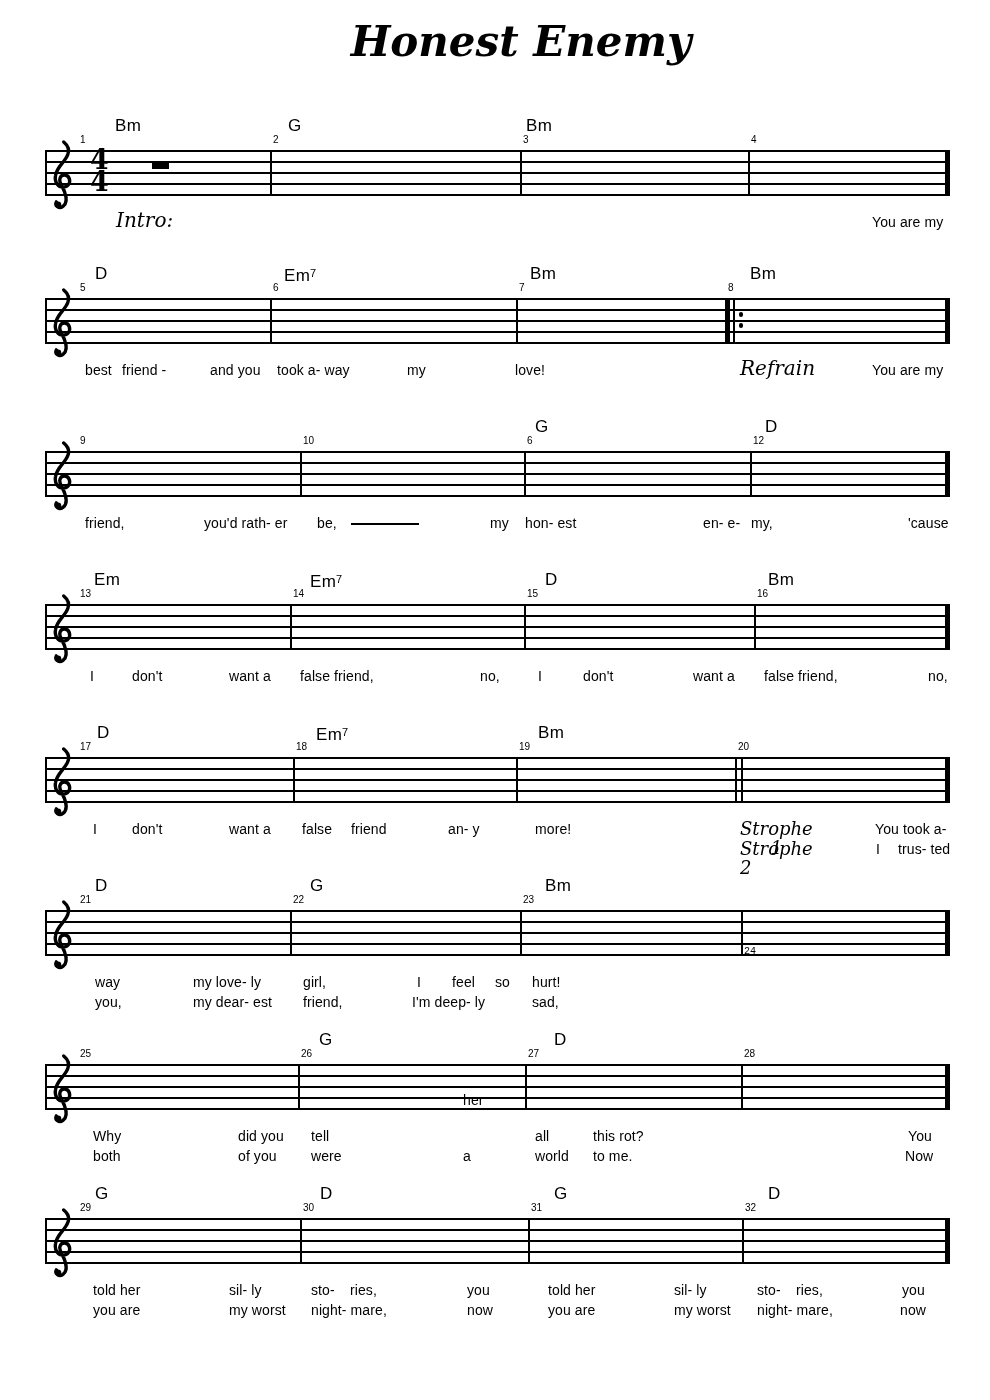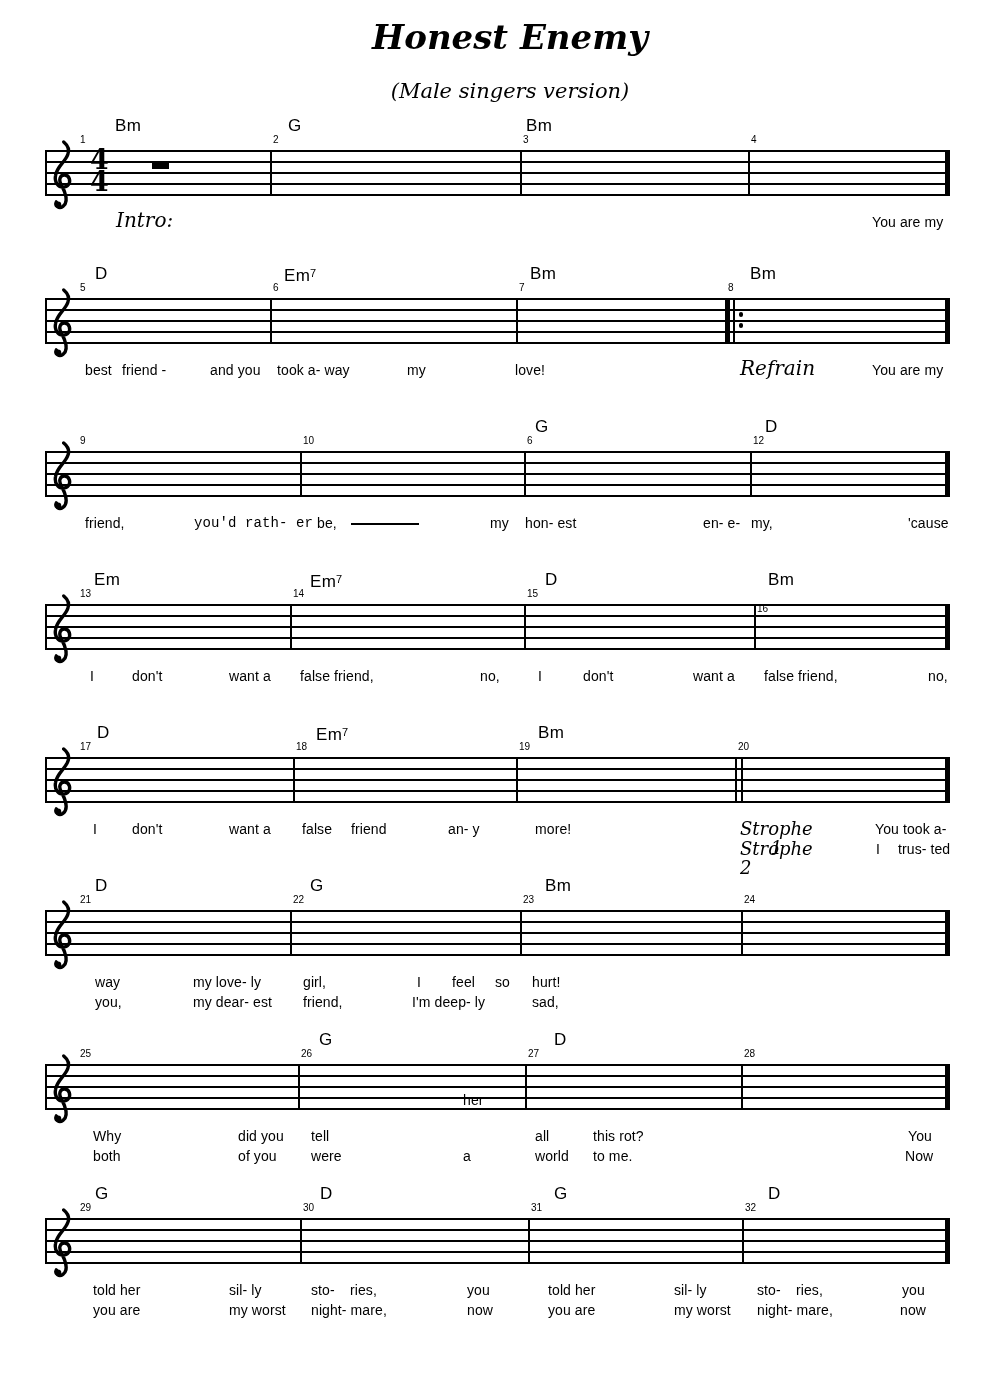--- a/index.html
+++ b/index.html
@@ -1,23 +1,23 @@
 <!DOCTYPE html>
 <html><head>
 <meta charset="utf-8">
 <style>
   html,body{margin:0;padding:0;background:#e8e8e8;}
   #page{position:relative;width:990px;height:1400px;background:#ffffff;margin:0 auto;
         font-family:"Liberation Sans",sans-serif;color:#000;overflow:hidden;}
   .abs{position:absolute;}
   
   #credits{left:40px;top:26px;font-size:14px;line-height:19px;}
-  #title{left:295px;top:18px;width:430px;text-align:center;
+  #title{left:306px;top:18px;width:430px;text-align:center;
          font-family:"DejaVu Serif",serif;font-style:italic;font-weight:bold;
-         font-size:34px;line-height:1.15;}
+         font-size:42px;line-height:1.15;}
   #subtitle{left:295px;top:79px;width:430px;text-align:center;
             font-family:"DejaVu Serif",serif;font-style:italic;font-size:21px;}
   #contact{left:818px;top:24px;width:150px;text-align:center;font-size:12px;
            line-height:15px;white-space:nowrap;}
   
   .staff-lines{background:repeating-linear-gradient(to bottom,#000 0,#000 1.7px,transparent 1.7px,transparent 11px);}
   .barline{width:1.8px;background:#000;}
   .barline.thick{width:4.6px;}
   .repeat-dot{width:4.6px;height:4.6px;border-radius:50%;background:#000;}
   .measure-number{font-size:10px;line-height:10px;}
@@ -29,21 +29,20 @@
   .timesig{width:26px;text-align:center;font-family:"DejaVu Serif",serif;font-weight:bold;
            font-size:27px;line-height:22px;letter-spacing:-1px;}
   .whole-rest{background:#000;}
   .lyric-rule{background:#000;height:1.6px;}
 </style>
 </head>
 <body>
 
 <div id="page">
   <div id="title" class="abs">Honest Enemy</div>
-  <div id="subtitle" class="abs">(Male singers version)</div>
   <div id="score">
       <div class="abs" style="left: 0px; top: 0px;">
         <div class="abs staff-lines" style="left: 45px; top: 150px; width: 905px; height: 45.7px;"></div>
         <div class="abs" style="left: 48px; top: 139px;"><svg width="27" height="74" viewBox="0 0 36 100" xmlns="http://www.w3.org/2000/svg">
             <path d="M21 4 C27 9 29 15 26.5 21 C23 31 12 37 10 49 C8 59 14 65 20 65 C26.5 65 30.5 59.5 28.5 53.5 C26.5 47.5 18 47 16 53 C14 59 19 63 22 71 C25 79 25.5 87 20 91 C14.5 95 8.5 90 11 85" fill="none" stroke="#000" stroke-width="4.6" stroke-linecap="round"></path>
             <circle cx="13.5" cy="88.5" r="4.2" fill="#000"></circle>
           </svg></div>
         <div class="abs timesig" style="left: 86px; top: 149px;">
           <div>4</div>
           <div>4</div>
@@ -106,21 +105,21 @@
         <div class="abs barline" style="left: 300px; top: 451px; height: 45.7px;"></div>
         <div class="abs measure-number" style="left: 303px; top: 436px;">10</div>
         <div class="abs barline" style="left: 524px; top: 451px; height: 45.7px;"></div>
         <div class="abs measure-number" style="left: 527px; top: 436px;">6</div>
         <div class="abs chord" style="left: 535px; top: 418px;">G</div>
         <div class="abs barline" style="left: 750px; top: 451px; height: 45.7px;"></div>
         <div class="abs measure-number" style="left: 753px; top: 436px;">12</div>
         <div class="abs chord" style="left: 765px; top: 418px;">D</div>
         <div class="abs barline thick" style="left: 945.4px; top: 451px; height: 45.7px;"></div>
         <div class="abs lyric" style="left: 85px; top: 516px;">friend,</div>
-        <div class="abs lyric" style="left: 194px; top: 516px; font-family: Liberation Mono, monospace;">you'd rath- er</div>
+        <div class="abs lyric" style="left: 204px; top: 516px;">you'd rath- er</div>
         <div class="abs lyric" style="left: 317px; top: 516px;">be,</div>
         <div class="abs lyric-rule" style="left: 351px; top: 523px; width: 68px;"></div>
         <div class="abs lyric" style="left: 490px; top: 516px;">my</div>
         <div class="abs lyric" style="left: 525px; top: 516px;">hon- est</div>
         <div class="abs lyric" style="left: 703px; top: 516px;">en- e-</div>
         <div class="abs lyric" style="left: 751px; top: 516px;">my,</div>
         <div class="abs lyric" style="left: 908px; top: 516px;">'cause</div>
       </div>
       <div class="abs" style="left: 0px; top: 0px;">
         <div class="abs staff-lines" style="left: 45px; top: 604px; width: 905px; height: 45.7px;"></div>
@@ -131,21 +130,21 @@
         <div class="abs barline" style="left: 45px; top: 604px; height: 45.7px;"></div>
         <div class="abs measure-number" style="left: 80px; top: 589px;">13</div>
         <div class="abs chord" style="left: 94px; top: 571px;">Em</div>
         <div class="abs barline" style="left: 290px; top: 604px; height: 45.7px;"></div>
         <div class="abs measure-number" style="left: 293px; top: 589px;">14</div>
         <div class="abs chord" style="left: 310px; top: 571px;">Em<sup>7</sup></div>
         <div class="abs barline" style="left: 524px; top: 604px; height: 45.7px;"></div>
         <div class="abs measure-number" style="left: 527px; top: 589px;">15</div>
         <div class="abs chord" style="left: 545px; top: 571px;">D</div>
         <div class="abs barline" style="left: 754px; top: 604px; height: 45.7px;"></div>
-        <div class="abs measure-number" style="left: 757px; top: 604px;">16</div>
+        <div class="abs measure-number" style="left: 757px; top: 589px;">16</div>
         <div class="abs chord" style="left: 768px; top: 571px;">Bm</div>
         <div class="abs barline thick" style="left: 945.4px; top: 604px; height: 45.7px;"></div>
         <div class="abs lyric" style="left: 90px; top: 669px;">I</div>
         <div class="abs lyric" style="left: 132px; top: 669px;">don't</div>
         <div class="abs lyric" style="left: 229px; top: 669px;">want a</div>
         <div class="abs lyric" style="left: 300px; top: 669px;">false friend,</div>
         <div class="abs lyric" style="left: 480px; top: 669px;">no,</div>
         <div class="abs lyric" style="left: 538px; top: 669px;">I</div>
         <div class="abs lyric" style="left: 583px; top: 669px;">don't</div>
         <div class="abs lyric" style="left: 693px; top: 669px;">want a</div>
@@ -193,21 +192,21 @@
         <div class="abs barline" style="left: 45px; top: 910px; height: 45.7px;"></div>
         <div class="abs measure-number" style="left: 80px; top: 895px;">21</div>
         <div class="abs chord" style="left: 95px; top: 877px;">D</div>
         <div class="abs barline" style="left: 290px; top: 910px; height: 45.7px;"></div>
         <div class="abs measure-number" style="left: 293px; top: 895px;">22</div>
         <div class="abs chord" style="left: 310px; top: 877px;">G</div>
         <div class="abs barline" style="left: 520px; top: 910px; height: 45.7px;"></div>
         <div class="abs measure-number" style="left: 523px; top: 895px;">23</div>
         <div class="abs chord" style="left: 545px; top: 877px;">Bm</div>
         <div class="abs barline" style="left: 741px; top: 910px; height: 45.7px;"></div>
-        <div class="abs measure-number" style="left: 744px; top: 895px;">24</div>
+        <div class="abs measure-number" style="left: 744px; top: 947px; font-family: Liberation Mono, monospace;">24</div>
         <div class="abs barline thick" style="left: 945.4px; top: 910px; height: 45.7px;"></div>
         <div class="abs lyric" style="left: 95px; top: 975px;">way</div>
         <div class="abs lyric" style="left: 193px; top: 975px;">my love- ly</div>
         <div class="abs lyric" style="left: 303px; top: 975px;">girl,</div>
         <div class="abs lyric" style="left: 417px; top: 975px;">I</div>
         <div class="abs lyric" style="left: 452px; top: 975px;">feel</div>
         <div class="abs lyric" style="left: 495px; top: 975px;">so</div>
         <div class="abs lyric" style="left: 532px; top: 975px;">hurt!</div>
         <div class="abs lyric" style="left: 95px; top: 995px;">you,</div>
         <div class="abs lyric" style="left: 193px; top: 995px;">my dear- est</div>

